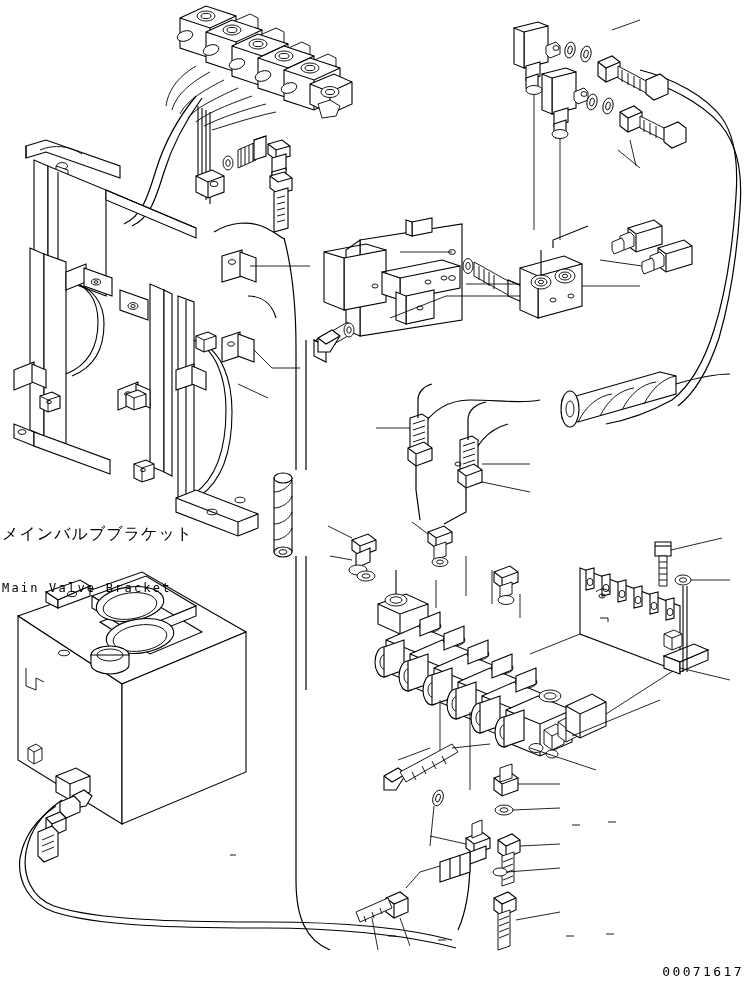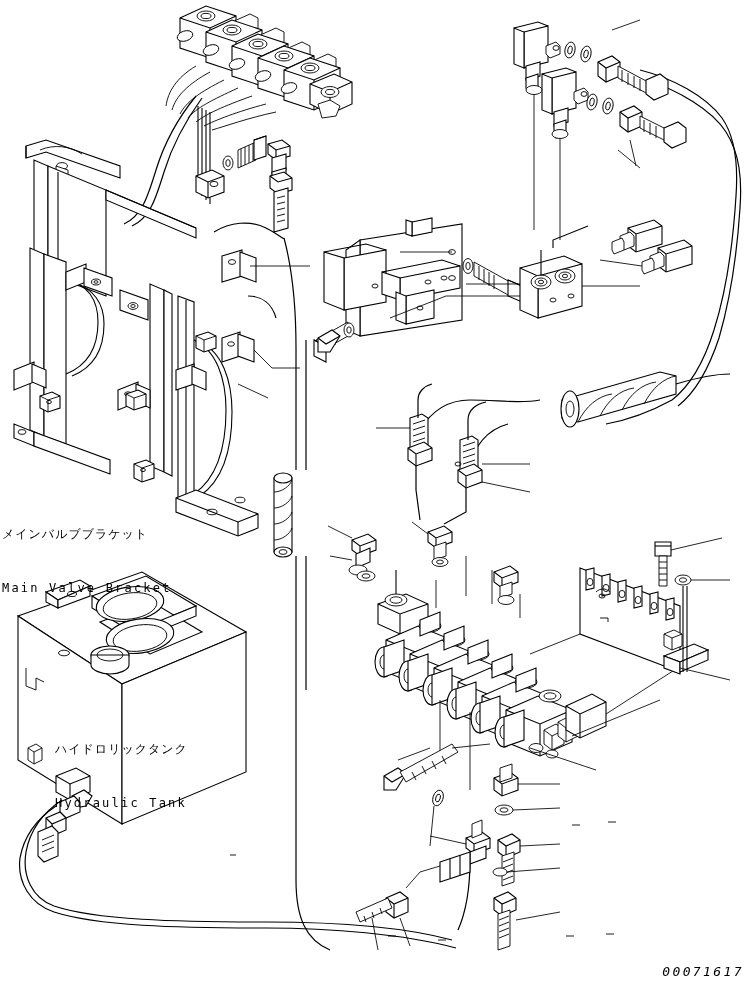--- a/index.html
+++ b/index.html
@@ -38,21 +38,21 @@
 
   .caption {
     position: absolute;
     white-space: pre;
     color: #000000;
     font-family: "DejaVu Sans", sans-serif;
     letter-spacing: 0.5px;
   }
   .caption .jp {
     display: block;
-    font-size: 12px;
+    font-size: 16px;
     line-height: 16px;
     letter-spacing: 1px;
   }
   .caption .en {
     display: block;
     font-size: 12px;
     line-height: 17px;
     letter-spacing: 2.2px;
     font-family: "DejaVu Sans Mono", monospace;
   }
@@ -60,21 +60,20 @@
   #cap-tank    { left: 55px; top: 703px; }
 
   #drawing-number {
     position: absolute;
     right: 6px;
     bottom: 6px;
     font-family: "DejaVu Sans Mono", monospace;
     font-size: 13px;
     letter-spacing: 2.4px;
     color: #000000;
-    font-style: italic;
   }
 </style>
 </head>
 <body>
 
 <div id="sheet">
 
   <svg class="art" viewBox="0 0 750 985" xmlns="http://www.w3.org/2000/svg">
 
     <g>
@@ -769,20 +768,16 @@
       </g>
     </g>
 
   </svg>
 
   <div class="caption" id="cap-bracket">
     <span class="jp">メインバルブブラケット</span>
     <span class="en">Main Valve Bracket</span>
   </div>
 
-  <div class="caption" id="cap-tank">
-    <span class="jp">ハイドロリックタンク</span>
-    <span class="en">Hydraulic Tank</span>
-  </div>
 
   <div id="drawing-number">00071617</div>
 
 </div>
 
 </body></html>

